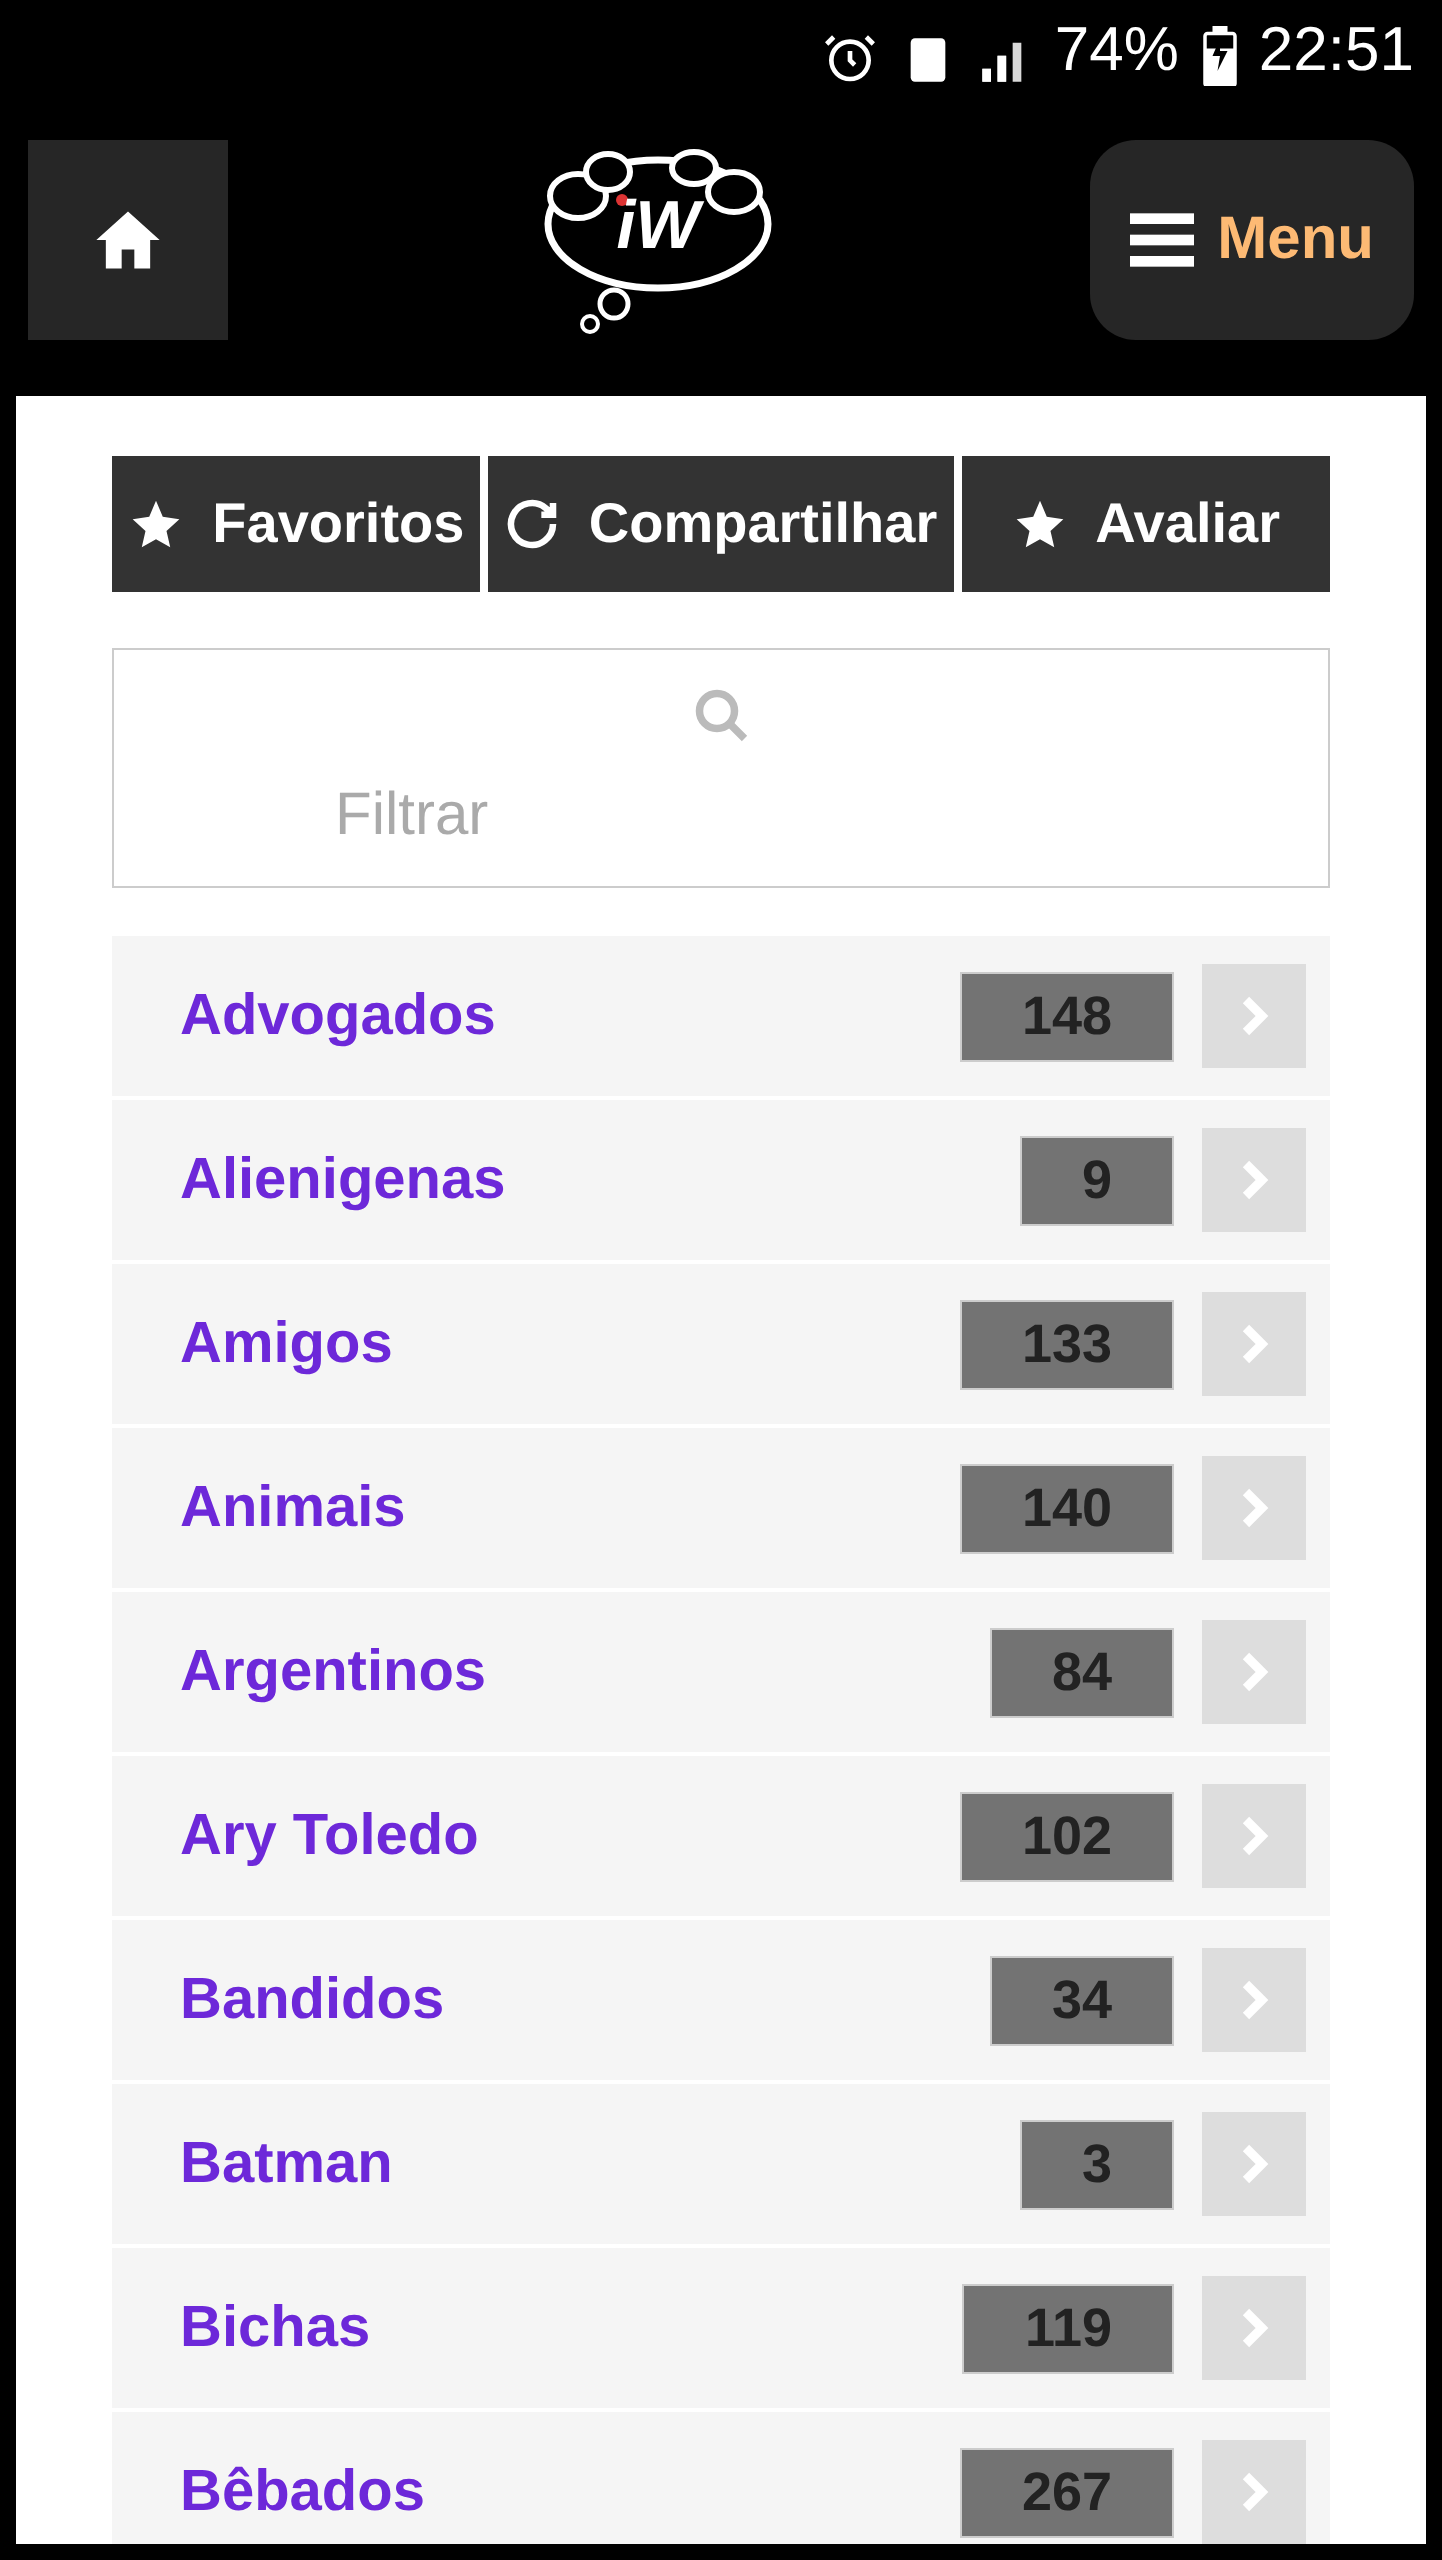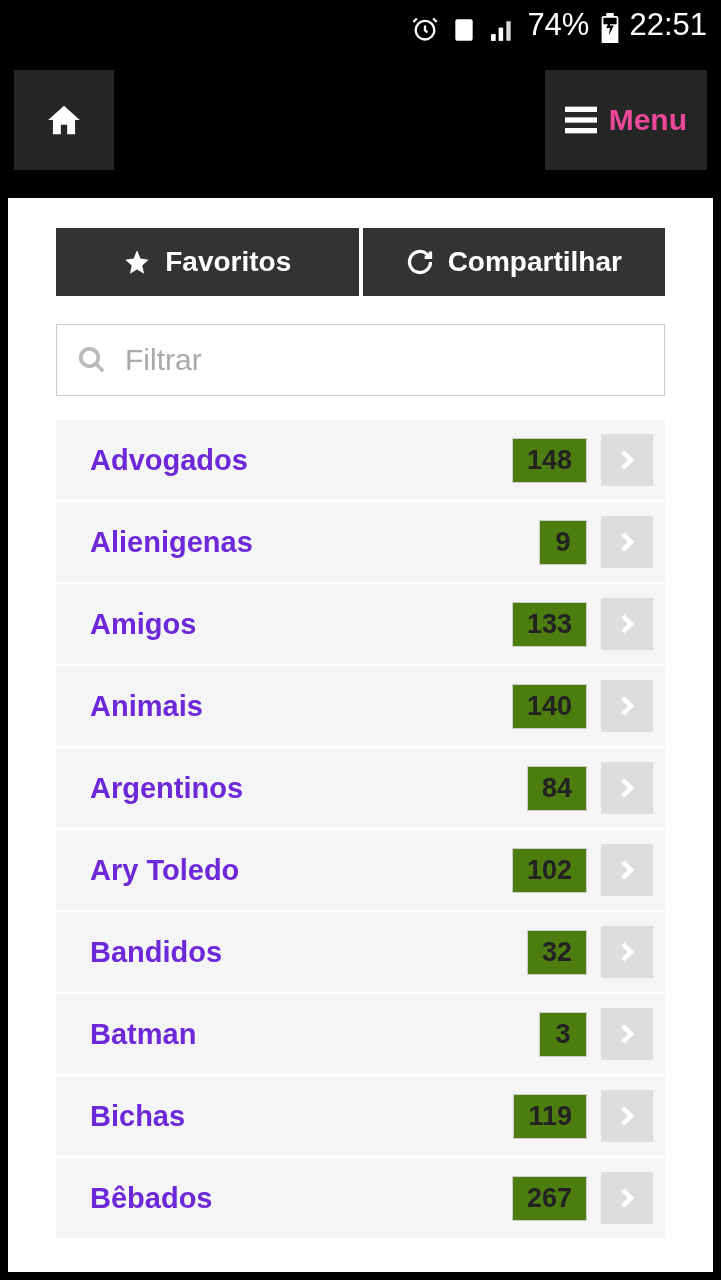--- a/index.html
+++ b/index.html
@@ -4,35 +4,35 @@
   <style>
     * { box-sizing: border-box; margin: 0; padding: 0; font-family: 'Helvetica Neue', Arial, sans-serif; }
     body { width: 721px; height: 1280px; background: #000; overflow: hidden; }
 
     .status-bar { height: 50px; background: #000; color: #fff; display: flex; align-items: center; justify-content: flex-end; padding: 0 14px; font-size: 31px; gap: 10px; }
     .status-icons { display: flex; gap: 12px; align-items: flex-end; }
 
     .app-header { height: 140px; background: #000; display: flex; align-items: center; justify-content: space-between; padding: 0 14px; }
     .home-btn { width: 100px; height: 100px; background: #262626; display: flex; align-items: center; justify-content: center; }
     .logo { flex: 1; display: flex; align-items: center; justify-content: center; }
-    .menu-btn { height: 100px; background: #262626; display: flex; align-items: center; justify-content: center; padding: 0 20px; gap: 12px; color: #ec4899; font-size: 30px; font-weight: bold; }
+    .menu-btn { height: 100px; background: #262626; display: flex; align-items: center; justify-content: center; padding: 0 20px; gap: 12px; color: #fdba74; font-size: 30px; font-weight: bold; border-radius: 23px; }
 
     .content-wrapper { background: #fff; margin: 8px; height: calc(100% - 206px); padding: 30px 48px 0; overflow: hidden; }
     
     .action-bar { display: flex; gap: 4px; margin-bottom: 28px; }
     .action-btn { flex: 1; background: #333; color: #fff; display: flex; align-items: center; justify-content: center; gap: 14px; padding: 18px 8px; font-size: 28px; font-weight: bold; }
 
-    .search-box { border: 1.5px solid #ccc; display: flex; align-items: center; padding: 18px 20px; margin-bottom: 24px; gap: 18px; }
+    .search-box { border: 1.5px solid #ccc; display: flex; align-items: center; padding: 18px 20px; margin-bottom: 24px; gap: 18px; flex-direction: column; }
     .search-input { border: none; outline: none; font-size: 30px; flex: 1; color: #222; }
     .search-input::placeholder { color: #aaa; }
 
     .category-list { display: flex; flex-direction: column; gap: 2px; }
     .category-item { background: #f5f5f5; display: flex; align-items: center; padding: 14px 12px 14px 34px; gap: 14px; }
     .category-label { flex: 1; font-size: 29px; font-weight: bold; color: #6d28d9; }
-    .category-count { background: #4d7c0f; border: 1.5px solid #ccc; padding: 6px 14px; font-size: 27px; font-weight: bold; color: #222; min-width: 48px; text-align: center; }
+    .category-count { background: #737373; border: 1.5px solid #ccc; padding: 6px 30px; font-size: 27px; font-weight: bold; color: #222; min-width: 48px; text-align: center; }
     .chevron-box { width: 52px; height: 52px; background: #ddd; display: flex; align-items: center; justify-content: center; }
 
     svg { display: block; }
   </style>
 </head>
 <body>
 
 <div class="status-bar">
   <div class="status-icons">
     <svg width="28" height="28" viewBox="0 0 24 24" fill="none" stroke="#fff" stroke-width="2">
@@ -56,20 +56,33 @@
   </div>
   <span>22:51</span>
 </div>
 
 <div class="app-header">
   <div class="home-btn">
     <svg width="38" height="38" viewBox="0 0 24 24" fill="#fff">
         <path d="M12 3l10 9h-3v9h-5v-6h-4v6H5v-9H2z"></path>
       </svg>
   </div>
+  <div class="logo">
+    <svg width="140" height="100" viewBox="0 0 140 100">
+      <ellipse cx="70" cy="42" rx="55" ry="32" fill="#000" stroke="#fff" stroke-width="3.5"></ellipse>
+      <ellipse cx="30" cy="28" rx="14" ry="11" fill="#000" stroke="#fff" stroke-width="3"></ellipse>
+      <ellipse cx="108" cy="26" rx="13" ry="10" fill="#000" stroke="#fff" stroke-width="3"></ellipse>
+      <ellipse cx="45" cy="16" rx="11" ry="9" fill="#000" stroke="#fff" stroke-width="3"></ellipse>
+      <ellipse cx="88" cy="14" rx="11" ry="8" fill="#000" stroke="#fff" stroke-width="3"></ellipse>
+      <circle cx="48" cy="82" r="7" fill="#000" stroke="#fff" stroke-width="2.5"></circle>
+      <circle cx="36" cy="92" r="4" fill="#000" stroke="#fff" stroke-width="2"></circle>
+      <circle cx="52" cy="30" r="3" fill="#d33"></circle>
+      <text x="70" y="54" fill="#fff" font-size="34" font-style="italic" font-family="cursive" text-anchor="middle" font-weight="bold">iW</text>
+    </svg>
+  </div>
   <div class="menu-btn">
     <svg width="32" height="28" viewBox="0 0 24 20" fill="#fff">
         <rect y="0" width="24" height="4"></rect>
         <rect y="8" width="24" height="4"></rect>
         <rect y="16" width="24" height="4"></rect>
       </svg>
     <span>Menu</span>
   </div>
 </div>
 
@@ -81,20 +94,26 @@
           <path d="M12 2l2.9 6.9L22 10l-5.5 5 1.6 7L12 18.5 5.9 22l1.6-7L2 10l7.1-1.1z"></path>
         </svg>
       <span>Favoritos</span>
     </div>
     <div class="action-btn">
       <svg width="28" height="28" viewBox="0 0 24 24" fill="none" stroke="#fff" stroke-width="2.8">
           <path d="M21 12a9 9 0 11-3-6.7L21 8M21 3v5h-5"></path>
         </svg>
       <span>Compartilhar</span>
     </div>
+    <div class="action-btn">
+      <svg width="28" height="28" viewBox="0 0 24 24" fill="#fff">
+          <path d="M12 2l2.9 6.9L22 10l-5.5 5 1.6 7L12 18.5 5.9 22l1.6-7L2 10l7.1-1.1z"></path>
+        </svg>
+      <span>Avaliar</span>
+    </div>
   </div>
 
   <div class="search-box">
     <svg width="30" height="30" viewBox="0 0 24 24" fill="none" stroke="#bbb" stroke-width="3">
         <circle cx="10" cy="10" r="7"></circle>
         <path d="M21 21l-6-6"></path>
       </svg>
     <input class="search-input" placeholder="Filtrar" style="">
   </div>
 
@@ -148,21 +167,21 @@
         <span class="category-label">Ary Toledo</span>
         <span class="category-count">102</span>
         <span class="chevron-box">
           <svg width="24" height="24" viewBox="0 0 24 24" fill="none" stroke="#fff" stroke-width="4.5">
             <path d="M8 4l8 8-8 8"></path>
           </svg>
         </span>
       </div>
       <div class="category-item">
         <span class="category-label">Bandidos</span>
-        <span class="category-count">32</span>
+        <span class="category-count">34</span>
         <span class="chevron-box">
           <svg width="24" height="24" viewBox="0 0 24 24" fill="none" stroke="#fff" stroke-width="4.5">
             <path d="M8 4l8 8-8 8"></path>
           </svg>
         </span>
       </div>
       <div class="category-item">
         <span class="category-label">Batman</span>
         <span class="category-count">3</span>
         <span class="chevron-box">

